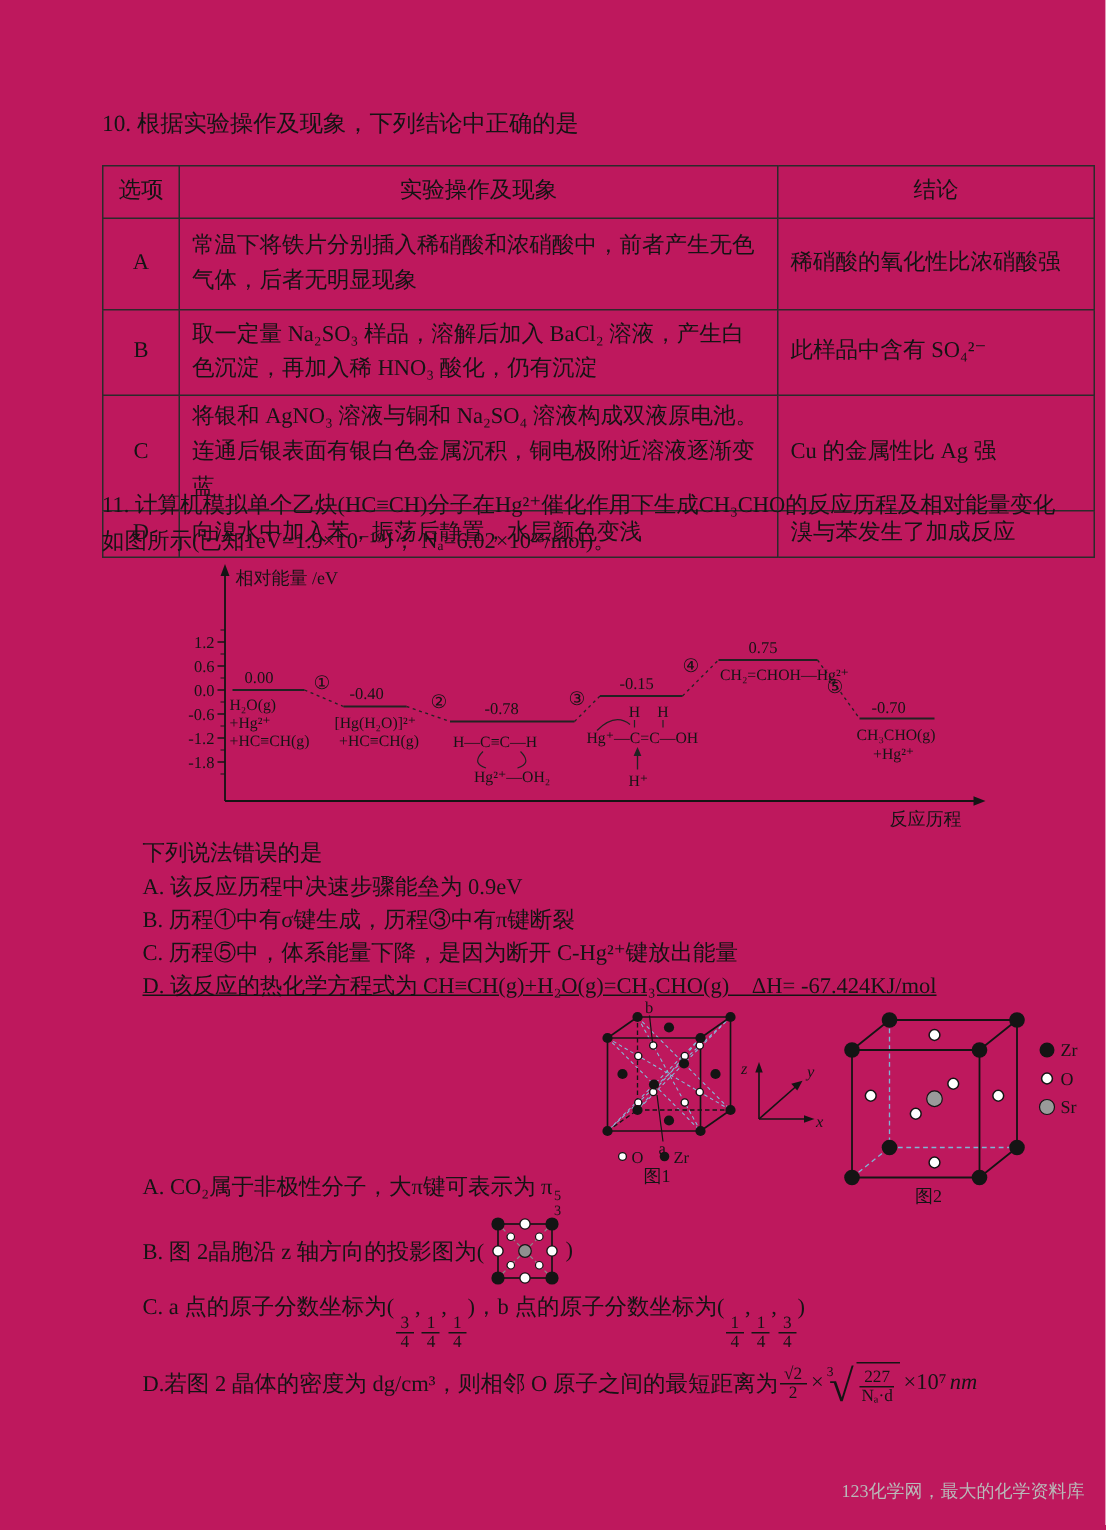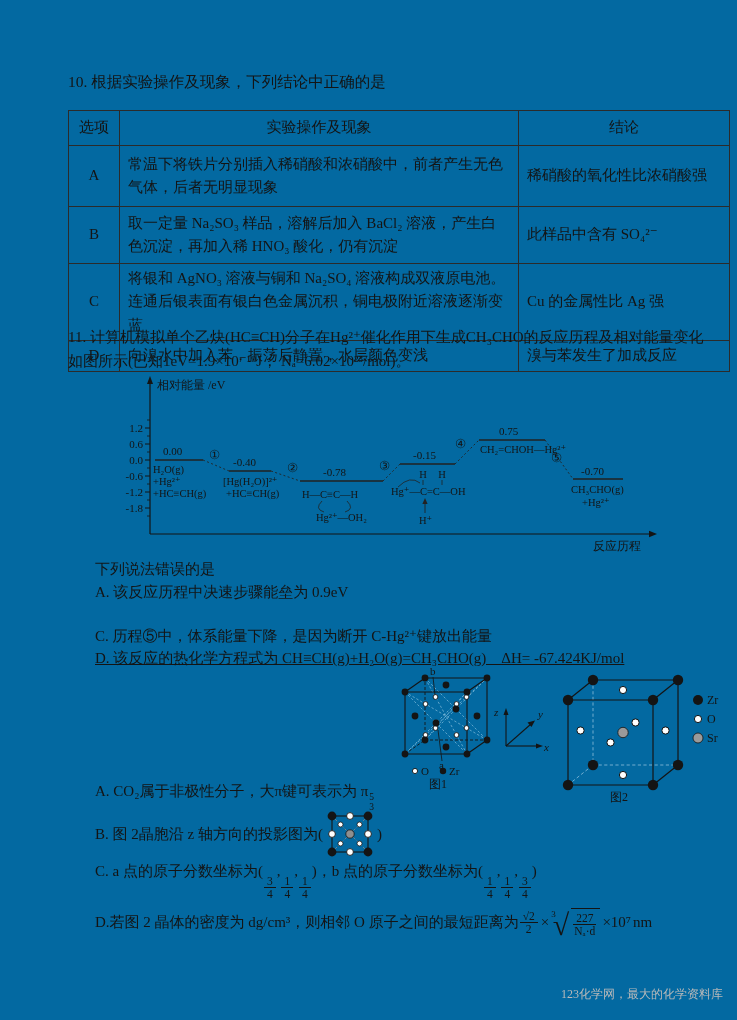--- a/index.html
+++ b/index.html
@@ -1,17 +1,17 @@
 <!DOCTYPE html>
 <html><head>
 <meta charset="utf-8">
 <style>
   html,body { margin:0; padding:0; background:#ffffff; }
   .page {
-    position:relative; width:737px; height:1020px; background:#0369a1;
+    position:relative; width:737px; height:1020px; background:#be185d;
     font-family:"Liberation Serif","DejaVu Serif",serif; color:#141414;
     overflow:hidden;
   }
   .abs { position:absolute; }
   .q-title { font-size:15.5px; }
   
   table.q10 { border-collapse:collapse; table-layout:fixed; width:626px; font-size:15px; }
   table.q10 td { border:1.2px solid #2b2b2b; padding:3px 8px; line-height:1.55; vertical-align:middle; }
   table.q10 td.c-opt { width:46px; text-align:center; padding:3px 2px; }
   table.q10 td.c-op  { width:382px; }
@@ -28,21 +28,21 @@
   .q12-stem { font-size:15px; line-height:25px; width:342px; }
   .opt-line { font-size:15px; }
   .frac { display:inline-flex; flex-direction:column; align-items:center; vertical-align:-9px; font-size:11.5px; line-height:1.05; margin:0 1px; }
   .frac .fn { border-bottom:1px solid #141414; padding:0 3px 0px; }
   .frac .fd { padding-top:0px; }
   .supsub { display:inline-flex; flex-direction:column; font-size:9.5px; line-height:1; vertical-align:-4px; margin-left:1px; }
   .formula { display:inline-flex; align-items:center; gap:2px; }
   .radix { font-size:9px; position:relative; top:-9px; margin-right:-5px; }
   .radsign { font-size:30px; font-weight:400; line-height:0.8; position:relative; top:2px; }
   .radicand { border-top:1.6px solid #141414; padding:3px 3px 0 1px; display:inline-flex; align-items:center; }
-  .unit-it { }
+  .unit-it { font-style:italic; }
   svg text { font-family:"Liberation Serif","DejaVu Serif",serif; fill:#141414; }
   .watermark { font-size:12px; color:#b9b9b9; }
 </style>
 </head>
 <body>
 
 <div class="page">
 
   <div class="abs q-title" style="left:68px; top:72px;">10. 根据实验操作及现象，下列结论中正确的是</div>
 
@@ -156,20 +156,21 @@
     <text x="324" y="152" font-size="10.5">H⁺</text>
 
     <text x="385" y="81" font-size="10.5">CH₂=CHOH—Hg²⁺</text>
 
     <text x="476" y="121" font-size="10.5">CH₃CHO(g)</text>
     <text x="487" y="134" font-size="10.5">+Hg²⁺</text>
   </svg>
 
   <div class="abs q11-line" style="left:95px; top:558px;">下列说法错误的是</div>
   <div class="abs q11-line" style="left:95px; top:581px;">A. 该反应历程中决速步骤能垒为 0.9eV</div>
+  <div class="abs q11-line" style="left:95px; top:603px;">B. 历程①中有σ键生成，历程③中有π键断裂</div>
   <div class="abs q11-line" style="left:95px; top:625px;">C. 历程⑤中，体系能量下降，是因为断开 C-Hg²⁺键放出能量</div>
   <div class="abs q11-line" style="left:95px; top:647px;text-decoration:underline;">D. 该反应的热化学方程式为 CH≡CH(g)+H₂O(g)=CH₃CHO(g)　ΔH= -67.424KJ/mol</div>
 
 
   <svg class="abs" style="left:397px; top:666px;" width="100" height="124" viewBox="0 0 100 124">
 
     <g stroke="#85bfdd" stroke-width="0.7" stroke-dasharray="2.4,2">
       <line x1="8" y1="26" x2="70" y2="88"></line>
         <line x1="70" y1="26" x2="8" y2="88"></line>
       <line x1="28" y1="12" x2="90" y2="74"></line>

